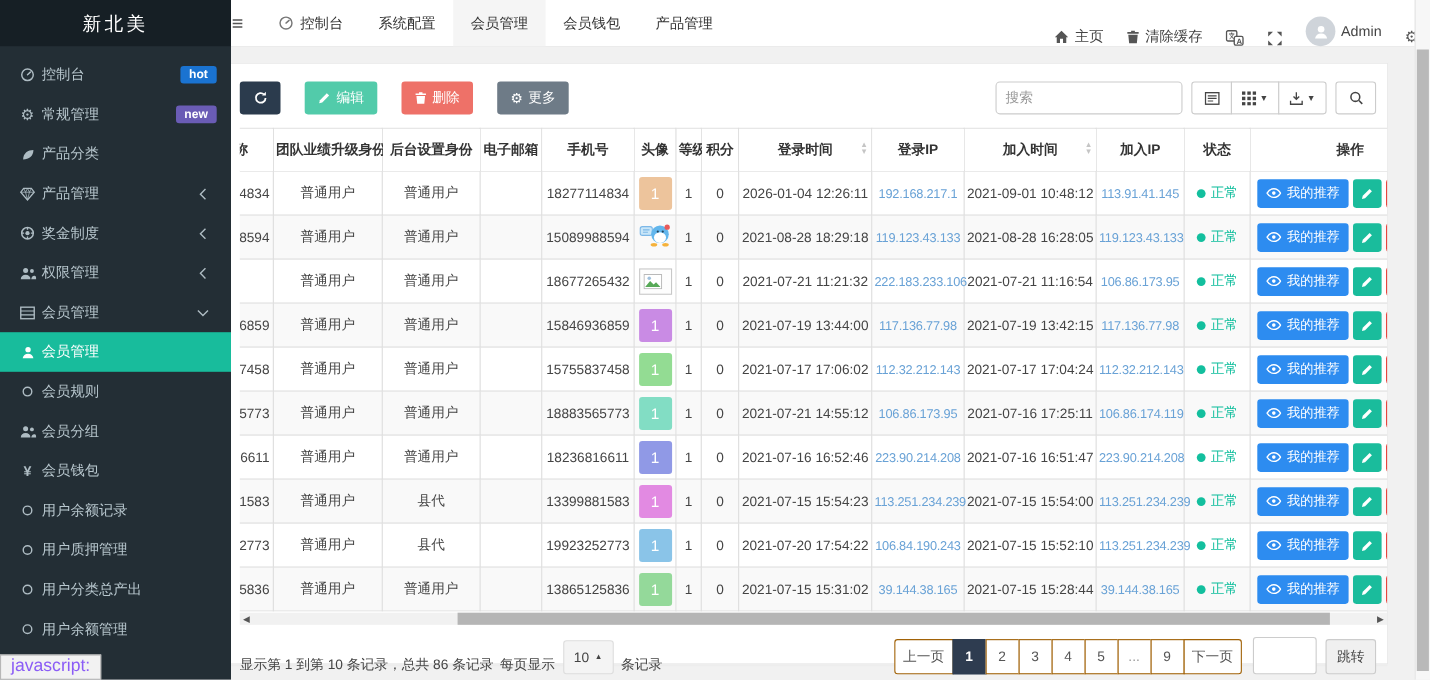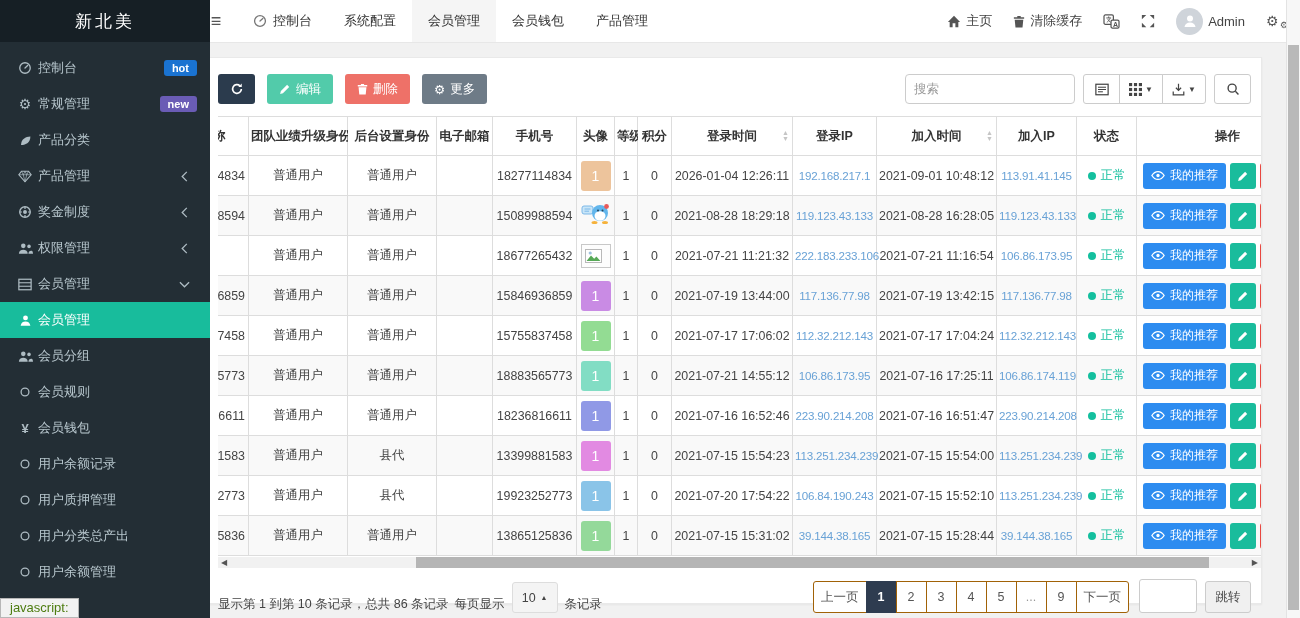--- a/index.html
+++ b/index.html
@@ -20,31 +20,31 @@
   .mi-label{white-space:nowrap}
   .badge{margin-left:auto;font-size:11px;font-weight:bold;color:#fff;padding:2px 8px;border-radius:3px}
   .badge.blue{background:#1a73d1}.badge.purple{background:#6a5cb5}
   .chev{margin-left:auto;color:#8d9ba3}
   
   #topnav{position:absolute;left:195px;top:0;right:0;height:42px;background:#fff;border-bottom:1px solid #e7e7e7;display:flex;align-items:stretch;z-index:4}
   .hamburger{width:42px;display:flex;align-items:center;justify-content:center;font-size:18px;color:#555;cursor:pointer}
   .nav-tab{display:flex;align-items:center;padding:0 16px;font-size:13px;color:#333;cursor:pointer;gap:6px;white-space:nowrap}
   .nav-tab.active{background:#f5f5f5}
   .nav-tab .ico{color:#777}
-  .nav-right{margin-left:auto;display:flex;align-items:center;gap:21px;padding-right:14px;font-size:13px;color:#444}
+  .nav-right{margin-left:auto;display:flex;align-items:flex-end;gap:21px;padding-right:3px;font-size:13px;color:#444}
   .nav-right .itm{display:flex;align-items:center;gap:5px;cursor:pointer;white-space:nowrap}
   .avatar-circle{width:27px;height:27px;border-radius:50%;background:#cfd4da;display:flex;align-items:center;justify-content:center}
   .cogs{position:relative;width:20px}
   .cogs .g1{font-size:14px;color:#555}.cogs .g2{font-size:9px;color:#555;position:absolute;right:-2px;bottom:-1px}
   
   #content{position:absolute;left:195px;top:42px;right:0;bottom:0;background:#f1f1f1}
   .card{position:absolute;left:13px;top:15px;width:1054px;height:547px;background:#fff;border:1px solid #e9e9e9;
         box-shadow:0 1px 2px rgba(0,0,0,.05);box-sizing:border-box;padding:16px 0 0 9px}
   .toolbar{display:flex;align-items:center;height:30px;margin:0 10px 12px 0}
-  .btn{height:30px;border:none;border-radius:3px;color:#fff;font-size:12.5px;display:inline-flex;align-items:center;gap:5px;padding:0 12px;cursor:pointer;margin-right:12px}
+  .btn{height:30px;border:none;border-radius:3px;color:#fff;font-size:12.5px;display:inline-flex;align-items:center;gap:5px;padding:0 12px;cursor:pointer;margin-right:22px}
   .btn .ico{color:#fff}
   .btn-refresh{background:#2b3b4d;width:37px;justify-content:center;padding:0}
   .btn-edit{background:#52cbaa}
   .btn-del{background:#ee7168}
   .btn-more{background:#6e7b87}
   .tb-right{margin-left:auto;display:flex;align-items:center}
   .srch{width:152px;height:28px;border:1px solid #ccc;border-radius:4px;padding:0 8px;font-size:12.5px;color:#444;outline:none}
   .srch::placeholder{color:#999}
   .btn-group{display:flex;margin-left:8px}
   .gbtn{width:37px;height:30px;background:#fff;border:1px solid #ccc;display:inline-flex;align-items:center;justify-content:center;gap:3px;color:#444;cursor:pointer;margin-left:-1px;box-sizing:border-box}
@@ -89,21 +89,21 @@
   .pager li{min-width:31px;height:32px;border:1px solid #a16207;background:#fff;display:flex;align-items:center;justify-content:center;font-size:12.5px;color:#555;margin-left:-1px;cursor:pointer;padding:0 7px;box-sizing:border-box}
   .pager li:first-child{border-radius:3px 0 0 3px;margin-left:0}
   .pager li:last-child{border-radius:0 3px 3px 0}
   .pager li.active{background:#2e3c50;border-color:#2e3c50;color:#fff;font-weight:bold}
   .pager li.dots{color:#999}
   .jump-input{width:52px;height:30px;border:1px solid #ccc;border-radius:3px;margin-left:10px;outline:none}
   .jump-btn{width:46px;height:32px;background:#f0f0f0;border:1px solid #ccc;border-radius:3px;margin-left:8px;font-size:12.5px;color:#444;cursor:pointer}
   
   .vscroll{position:absolute;right:0;top:0;width:13px;height:618px;background:#f7f7f7;border-left:1px solid #e3e3e3;z-index:10}
   .vscroll .vthumb{position:absolute;left:1px;right:1px;top:45px;height:565px;background:#b9b9b9}
-  .js-tip{position:absolute;left:0;bottom:0;background:#f2f2f2;border:1px solid #b7b7b7;padding:1px 9px 2px;font-size:13px;color:#4d7c0f;z-index:20}
+  .js-tip{position:absolute;left:0;bottom:0;background:#f2f2f2;border:1px solid #b7b7b7;padding:1px 9px 2px;font-size:16px;color:#8b5cf6;z-index:20}
 </style>
 </head>
 <body>
 
 <div id="sidebar">
   <div class="logo">新北美</div>
   <div class="menu" id="side-menu">
       <a class="menu-item">
         <span class="ico">
           <svg width="14" height="14" viewBox="0 0 16 16">
@@ -193,36 +193,36 @@
         <span class="ico">
           <svg width="13" height="13" viewBox="0 0 16 16">
             <circle cx="8" cy="4.8" r="3" fill="currentColor"></circle>
             <path d="M2 14.5c.4-3.4 2.8-5.2 6-5.2s5.6 1.8 6 5.2z" fill="currentColor"></path>
           </svg>
         </span>
         <span class="mi-label">会员管理</span>
       </a>
       <a class="menu-item">
         <span class="ico">
+          <svg width="12" height="12" viewBox="0 0 16 16">
+            <circle cx="8" cy="8" r="5.2" fill="none" stroke="currentColor" stroke-width="1.7"></circle>
+          </svg>
+        </span>
+        <span class="mi-label">会员规则</span>
+      </a>
+      <a class="menu-item">
+        <span class="ico">
           <svg width="15" height="13" viewBox="0 0 17 14">
             <circle cx="6" cy="4" r="2.6" fill="currentColor"></circle>
             <circle cx="12.5" cy="4.6" r="2" fill="currentColor"></circle>
             <path d="M1 13c0-3 2.2-4.6 5-4.6S11 10 11 13z" fill="currentColor"></path>
             <path d="M11.8 13c.2-2.4 1.5-3.8 3.6-3.5 1 .2 1.6 1.6 1.6 3.5z" fill="currentColor"></path>
           </svg>
         </span>
         <span class="mi-label">会员分组</span>
-      </a>
-      <a class="menu-item">
-        <span class="ico">
-          <svg width="12" height="12" viewBox="0 0 16 16">
-            <circle cx="8" cy="8" r="5.2" fill="none" stroke="currentColor" stroke-width="1.7"></circle>
-          </svg>
-        </span>
-        <span class="mi-label">会员规则</span>
       </a>
       <a class="menu-item">
         <span class="ico">
           <span style="font-size:13px;font-weight:bold">¥</span>
         </span>
         <span class="mi-label">会员钱包</span>
       </a>
       <a class="menu-item">
         <span class="ico">
           <svg width="12" height="12" viewBox="0 0 16 16">

